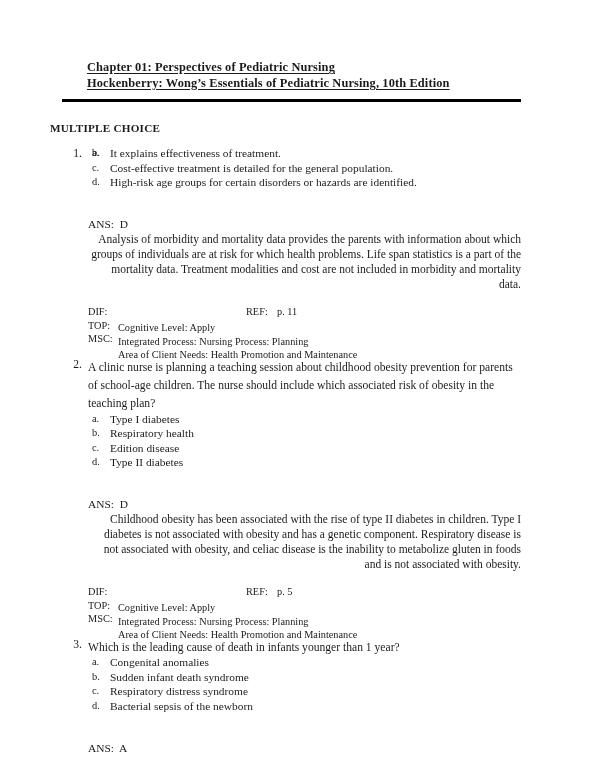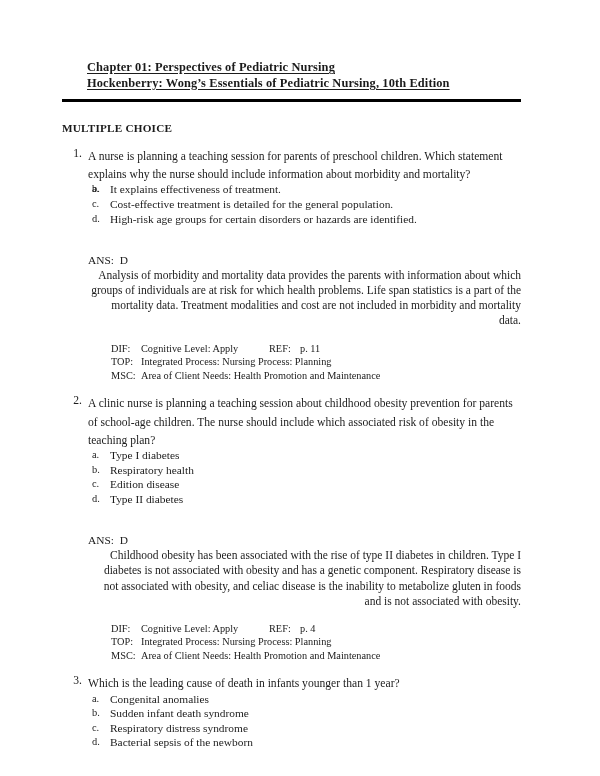--- a/index.html
+++ b/index.html
@@ -49,21 +49,21 @@
     left: 62px;
     top: 99px;
     width: 459px;
     height: 3px;
     background: #000000;
   }
 
   
   .section-heading {
     position: absolute;
-    left: 62px;
+    left: 50px;
     top: 122px;
     font-weight: bold;
     font-size: 11.2px;
     letter-spacing: 0.02em;
   }
 
   
   .questions {
     position: absolute;
     left: 0;
@@ -127,38 +127,37 @@
   }
   .rationale {
     font-size: 11.5px;
     line-height: 15.1px;
     text-align: right;
   }
 
   .meta-block {
     margin-top: 13px;
     padding-left: 88px;
-    margin-left: 23px;
   }
   .meta-row {
     position: relative;
     height: 13.6px;
     font-size: 10.3px;
     line-height: 13.6px;
     white-space: nowrap;
   }
   .meta-key {
     position: absolute;
     left: 0;
     top: 0;
   }
   .meta-val {
     position: absolute;
     left: 30px;
-    top: 0;
+    top: 16px;
   }
   .meta-key2 {
     position: absolute;
     left: 158px;
     top: 0;
   }
   .meta-val2 {
     position: absolute;
     left: 189px;
     top: 0;
@@ -175,21 +174,20 @@
   </div>
   <div class="header-rule"></div>
 
   <div class="section-heading">MULTIPLE CHOICE</div>
 
   <div class="questions">
 
     <div class="question-block">
       <div class="q-head">
         <span class="q-number">1.</span>
-        <span class="q-stem">A nurse is planning a teaching session for parents of preschool children. Which statement explains why the nurse should include information about morbidity and mortality?</span>
       </div>
       <div class="options">
         <div class="option">
           <span class="opt-letter">a.</span>
         </div>
         <div class="option">
           <span class="opt-letter">b.</span>
           <span>It explains effectiveness of treatment.</span>
         </div>
         <div class="option">
@@ -248,21 +246,21 @@
       </div>
       <div class="ans-block">
         <div class="ans-line">ANS:  D</div>
         <div class="rationale">Childhood obesity has been associated with the rise of type II diabetes in children. Type I diabetes is not associated with obesity and has a genetic component. Respiratory disease is not associated with obesity, and celiac disease is the inability to metabolize gluten in foods and is not associated with obesity.</div>
       </div>
       <div class="meta-block">
         <div class="meta-row">
           <span class="meta-key">DIF:</span>
           <span class="meta-val">Cognitive Level: Apply</span>
           <span class="meta-key2">REF:</span>
-          <span class="meta-val2">p. 4</span>
+          <span class="meta-val2">p. 5</span>
         </div>
         <div class="meta-row">
           <span class="meta-key">TOP:</span>
           <span class="meta-val">Integrated Process: Nursing Process: Planning</span>
         </div>
         <div class="meta-row">
           <span class="meta-key">MSC:</span>
           <span class="meta-val">Area of Client Needs: Health Promotion and Maintenance</span>
         </div>
       </div>

